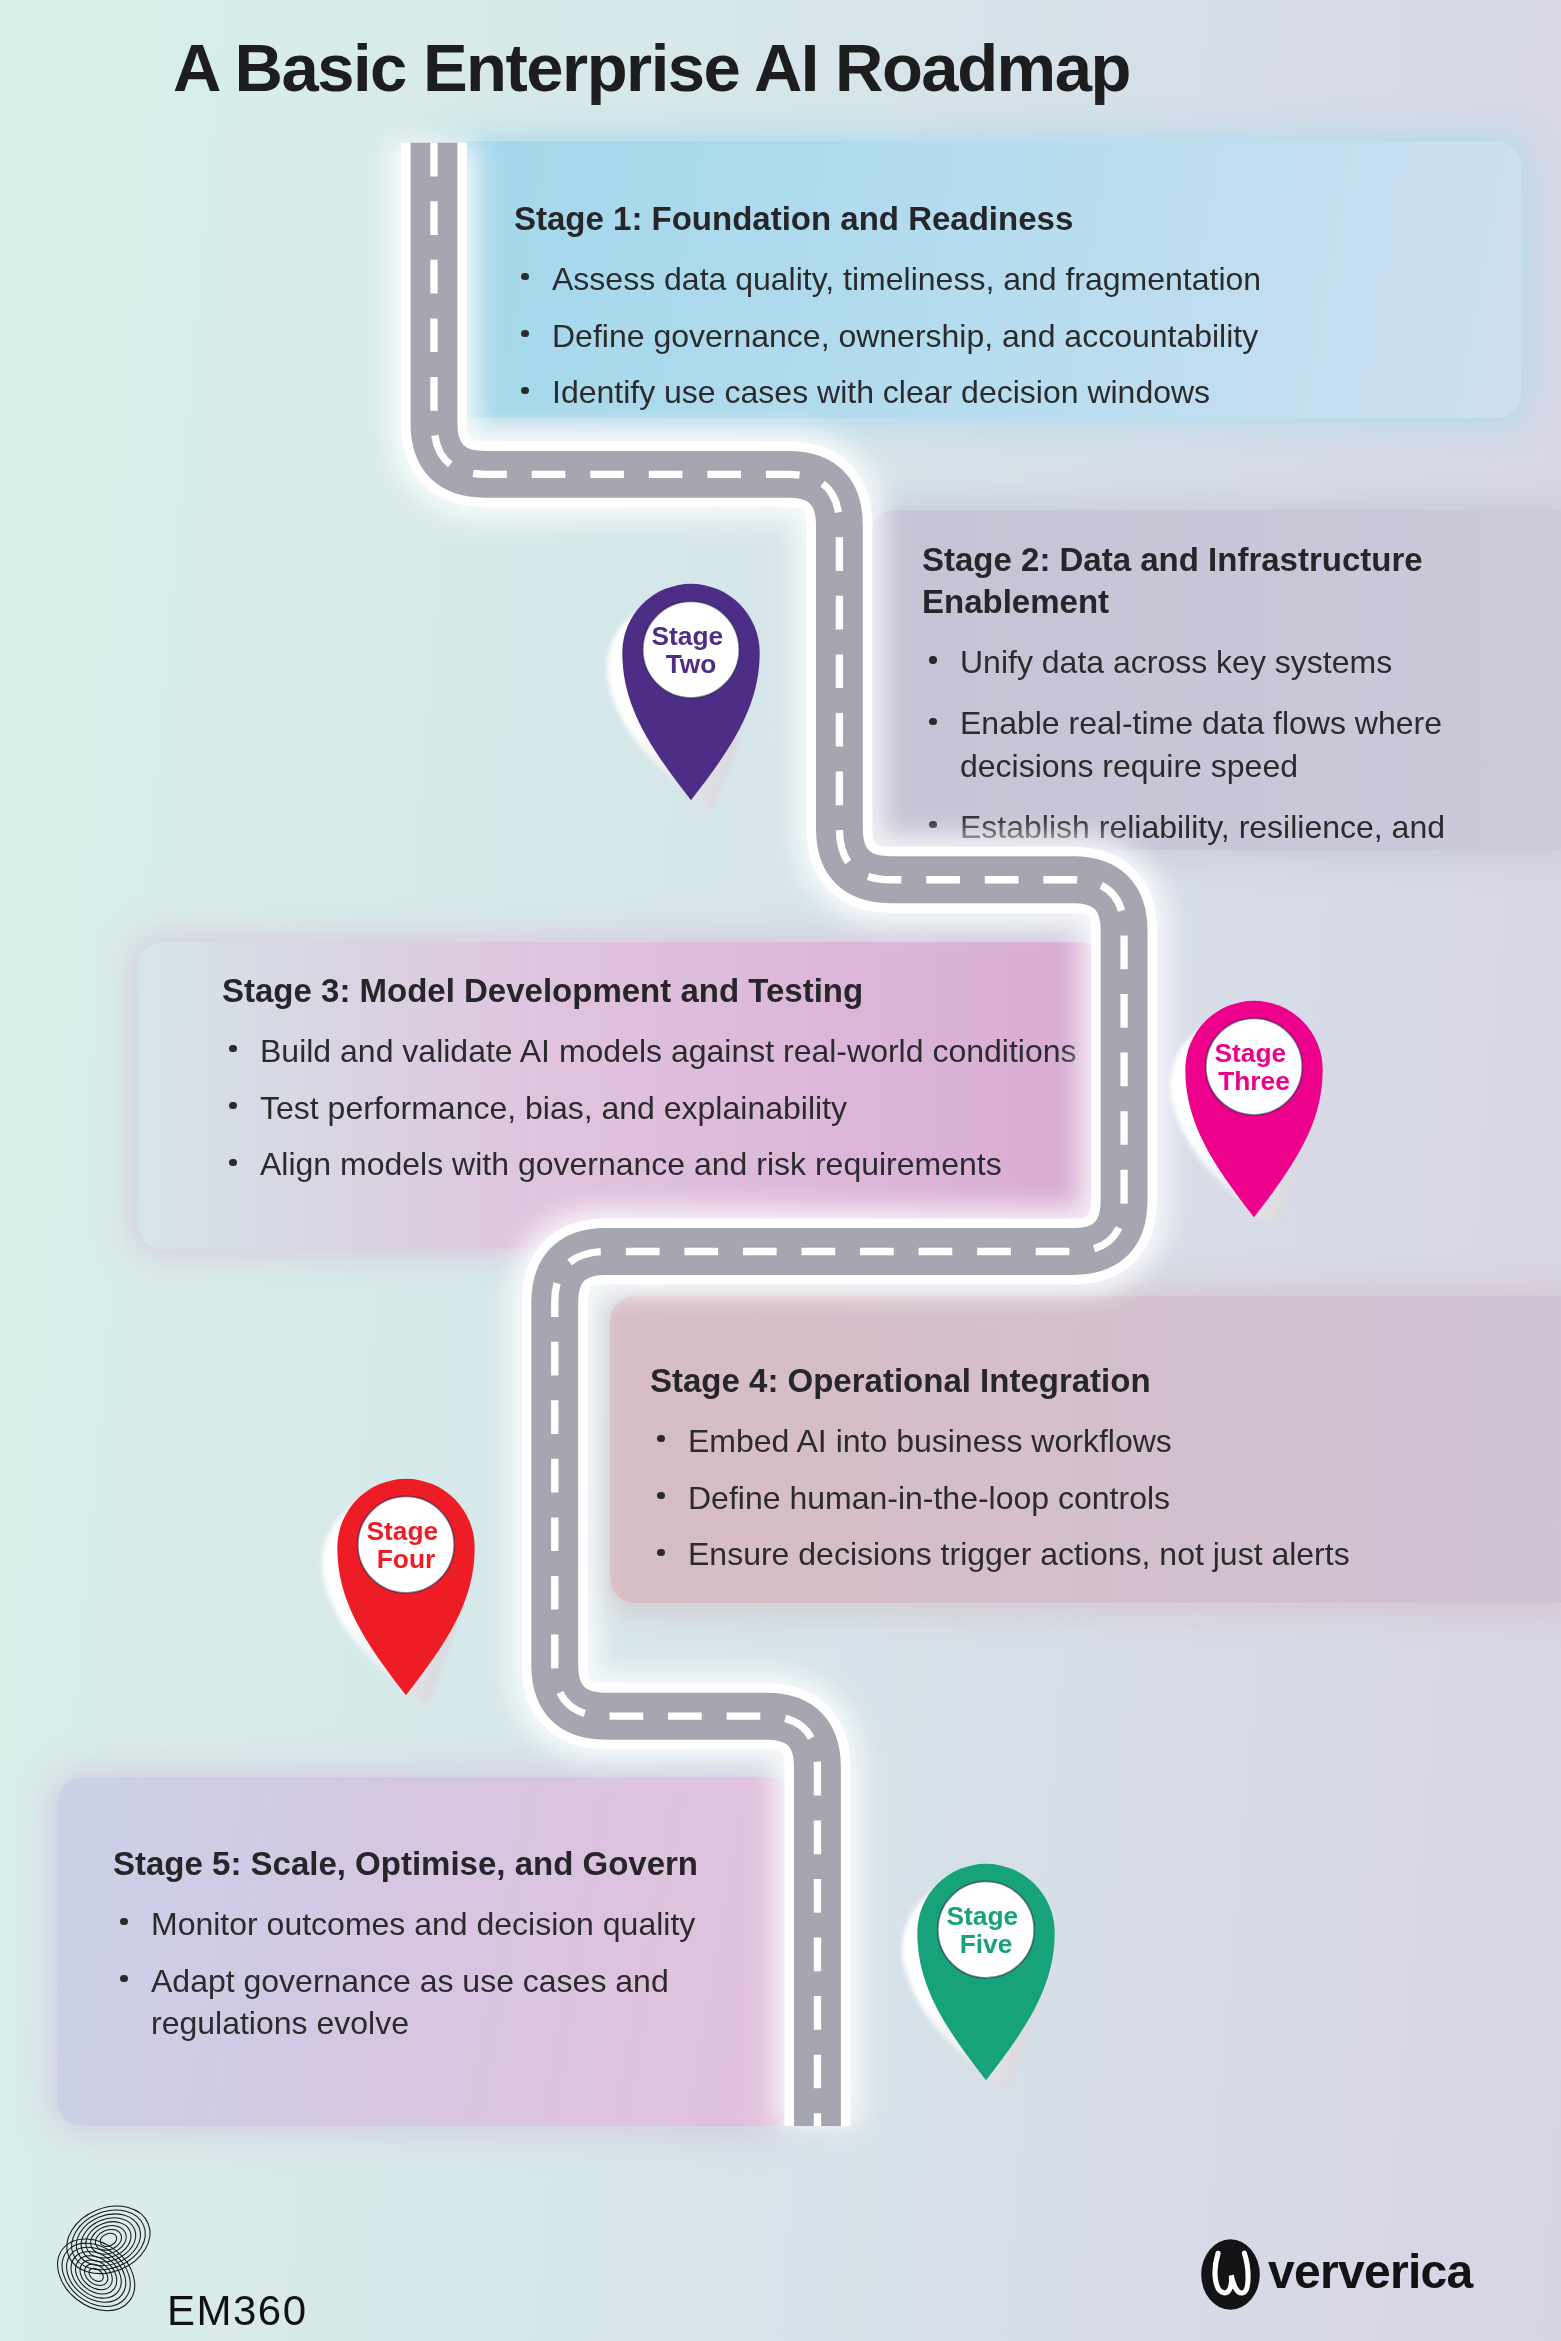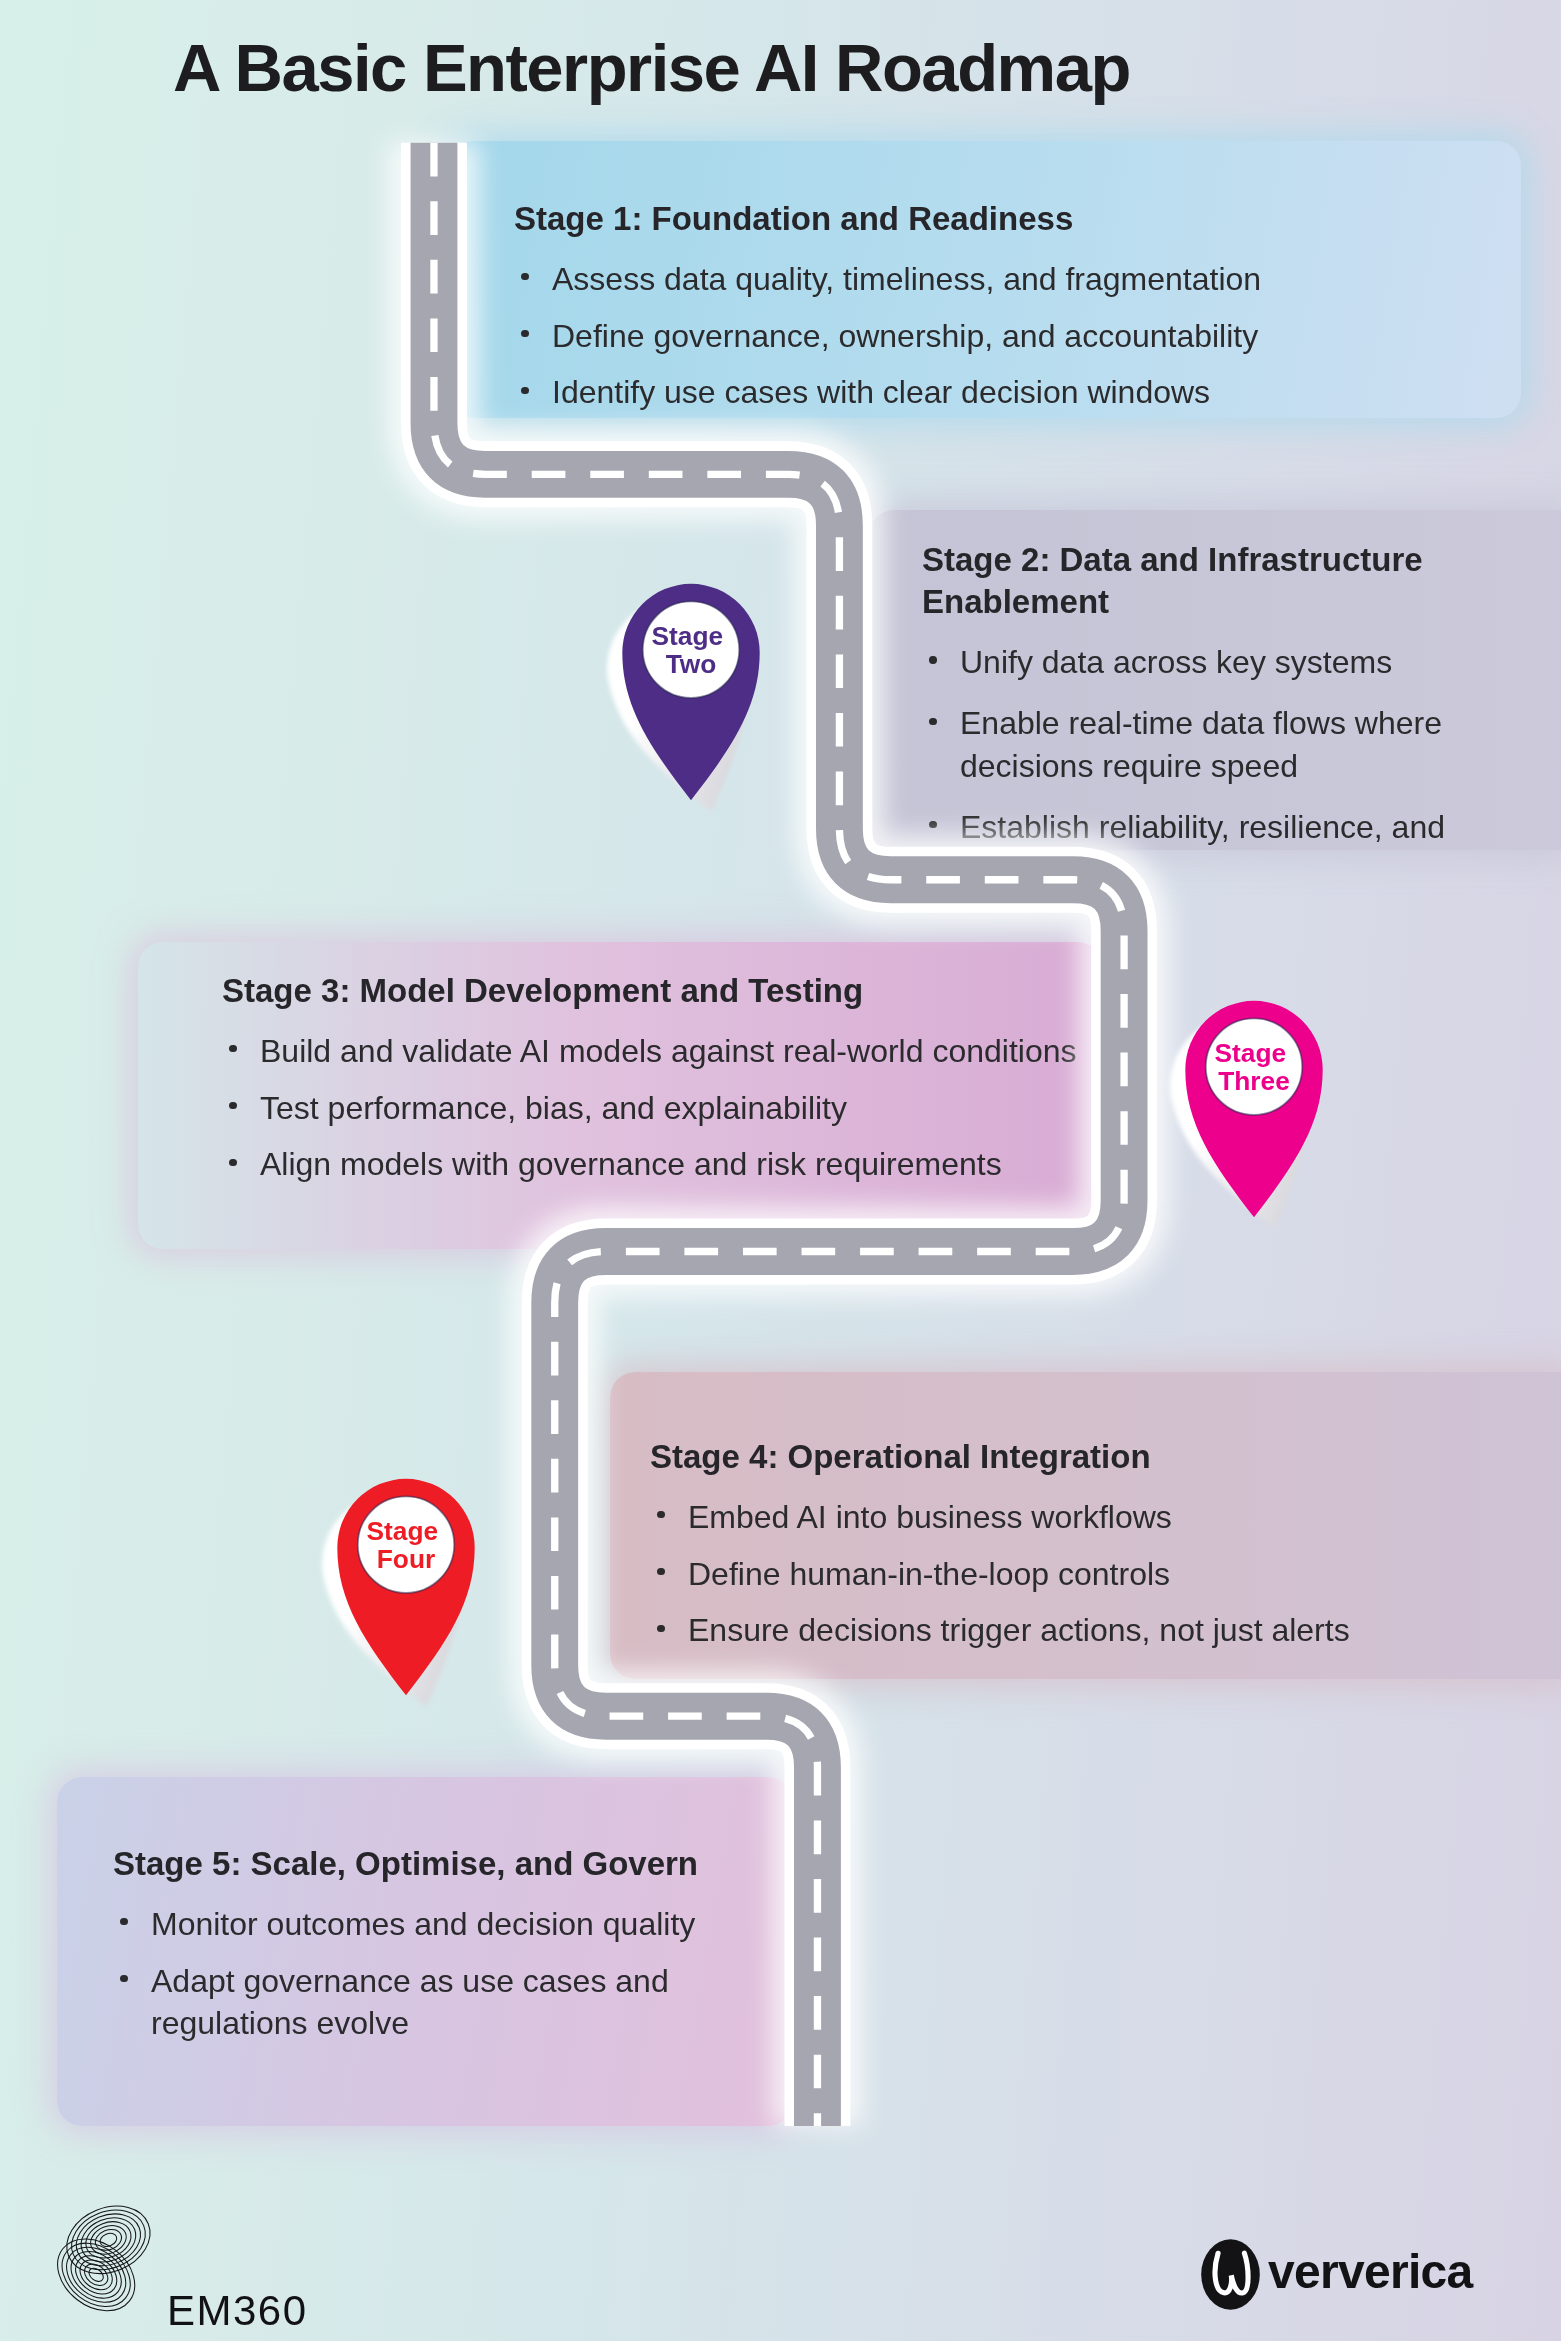--- a/index.html
+++ b/index.html
@@ -23,21 +23,21 @@
   .panel li .dot{position:absolute;left:7.3px;top:0.48em;width:7.3px;height:7.3px;border-radius:50%;background:#2b2b2e;}
   .s1{left:448px;top:141px;width:1073px;height:277px;padding:57px 37px 0 66px;
       background:linear-gradient(100deg,#a3d7ea 0%,#b7ddef 55%,#cfdff2 100%);
       box-shadow:0 0 32px 8.8px rgba(176,217,236,.85);}
   .s2{left:869px;top:510px;width:692px;height:340px;padding:29px 29px 0 53px;border-radius:25px 0 0 25px;
       background:linear-gradient(90deg,#c4c4d6 0%,#cbc9da 100%);
       box-shadow:0 0 32px 8.8px rgba(199,199,216,.8);}
   .s3{left:138px;top:942px;width:965px;height:307px;padding:28px 18px 0 84px;
       background:linear-gradient(90deg,rgba(206,214,229,.35) 0%,#e0c2de 45%,#d9add5 95%);
       box-shadow:0 0 32px 8.8px rgba(219,187,219,.6);}
-  .s4{left:610px;top:1372px;width:951px;height:307px;padding:64px 60px 0 40px;border-radius:25px 0 0 25px;
+  .s4{left:610px;top:1296px;width:951px;height:307px;padding:64px 60px 0 40px;border-radius:25px 0 0 25px;
       background:linear-gradient(90deg,#d7bcc4 0%,#d3c0ce 60%,#cfc3d6 100%);
       box-shadow:0 0 32px 8.8px rgba(214,190,200,.7);}
   .s5{left:57px;top:1777px;width:736px;height:349px;padding:66px 14.6px 0 56px;
       background:linear-gradient(100deg,#c9d2e8 0%,#d6c6e2 45%,#e2c0dc 100%);
       box-shadow:0 0 32px 8.8px rgba(214,198,226,.75);}
   
   .pin{position:absolute;width:190px;height:256px;z-index:3;}
   .pin svg{width:100%;height:100%;display:block;overflow:visible;}
   .pin .pin-label{font-family:"Liberation Sans",sans-serif;font-size:36px;font-weight:700;}
   
@@ -149,20 +149,31 @@
       <path fill="url(#pinShadowGrad)" filter="url(#softBlur)" transform="rotate(-14) translate(-26,16)" d="M0,204 C-56,132 -94,76 -94,2 A94,94 0 1 1 94,2 C94,76 56,132 0,204 Z"></path>
       <path fill="currentColor" d="M0,204 C-56,132 -94,76 -94,2 A94,94 0 1 1 94,2 C94,76 56,132 0,204 Z"></path>
       <circle cx="0" cy="-2" r="66" fill="#ffffff" stroke="#26264f" stroke-opacity="0.55" stroke-width="2.5"></circle>
       <text class="pin-label" text-anchor="middle" fill="currentColor">
         <tspan x="0" y="-8">Stage</tspan>
         <tspan x="0" y="30">Four</tspan>
       </text>
     </svg>
   </div>
 
+  <div class="pin" style="left: 891px; top: 1836px; color: rgb(22, 163, 121);">
+    <svg viewBox="-130 -130 260 350">
+      <path fill="url(#pinShadowGrad)" filter="url(#softBlur)" transform="rotate(-14) translate(-26,16)" d="M0,204 C-56,132 -94,76 -94,2 A94,94 0 1 1 94,2 C94,76 56,132 0,204 Z"></path>
+      <path fill="currentColor" d="M0,204 C-56,132 -94,76 -94,2 A94,94 0 1 1 94,2 C94,76 56,132 0,204 Z"></path>
+      <circle cx="0" cy="-2" r="66" fill="#ffffff" stroke="#26264f" stroke-opacity="0.55" stroke-width="2.5"></circle>
+      <text class="pin-label" text-anchor="middle" fill="currentColor">
+        <tspan x="0" y="-8">Stage</tspan>
+        <tspan x="0" y="30">Five</tspan>
+      </text>
+    </svg>
+  </div>
 
   <div class="footer-logo em360-wrap">
     <svg width="135" height="135" viewBox="0 0 200 220">
       <g fill="none" stroke="#15151a" stroke-width="1.7">
         <g transform="rotate(-22 95 78)">
           <ellipse cx="95" cy="78" rx="14" ry="10"></ellipse>
             <ellipse cx="95" cy="78" rx="22" ry="16"></ellipse>
           <ellipse cx="95" cy="78" rx="30" ry="22"></ellipse>
             <ellipse cx="95" cy="78" rx="38" ry="28"></ellipse>
           <ellipse cx="95" cy="78" rx="46" ry="34"></ellipse>

